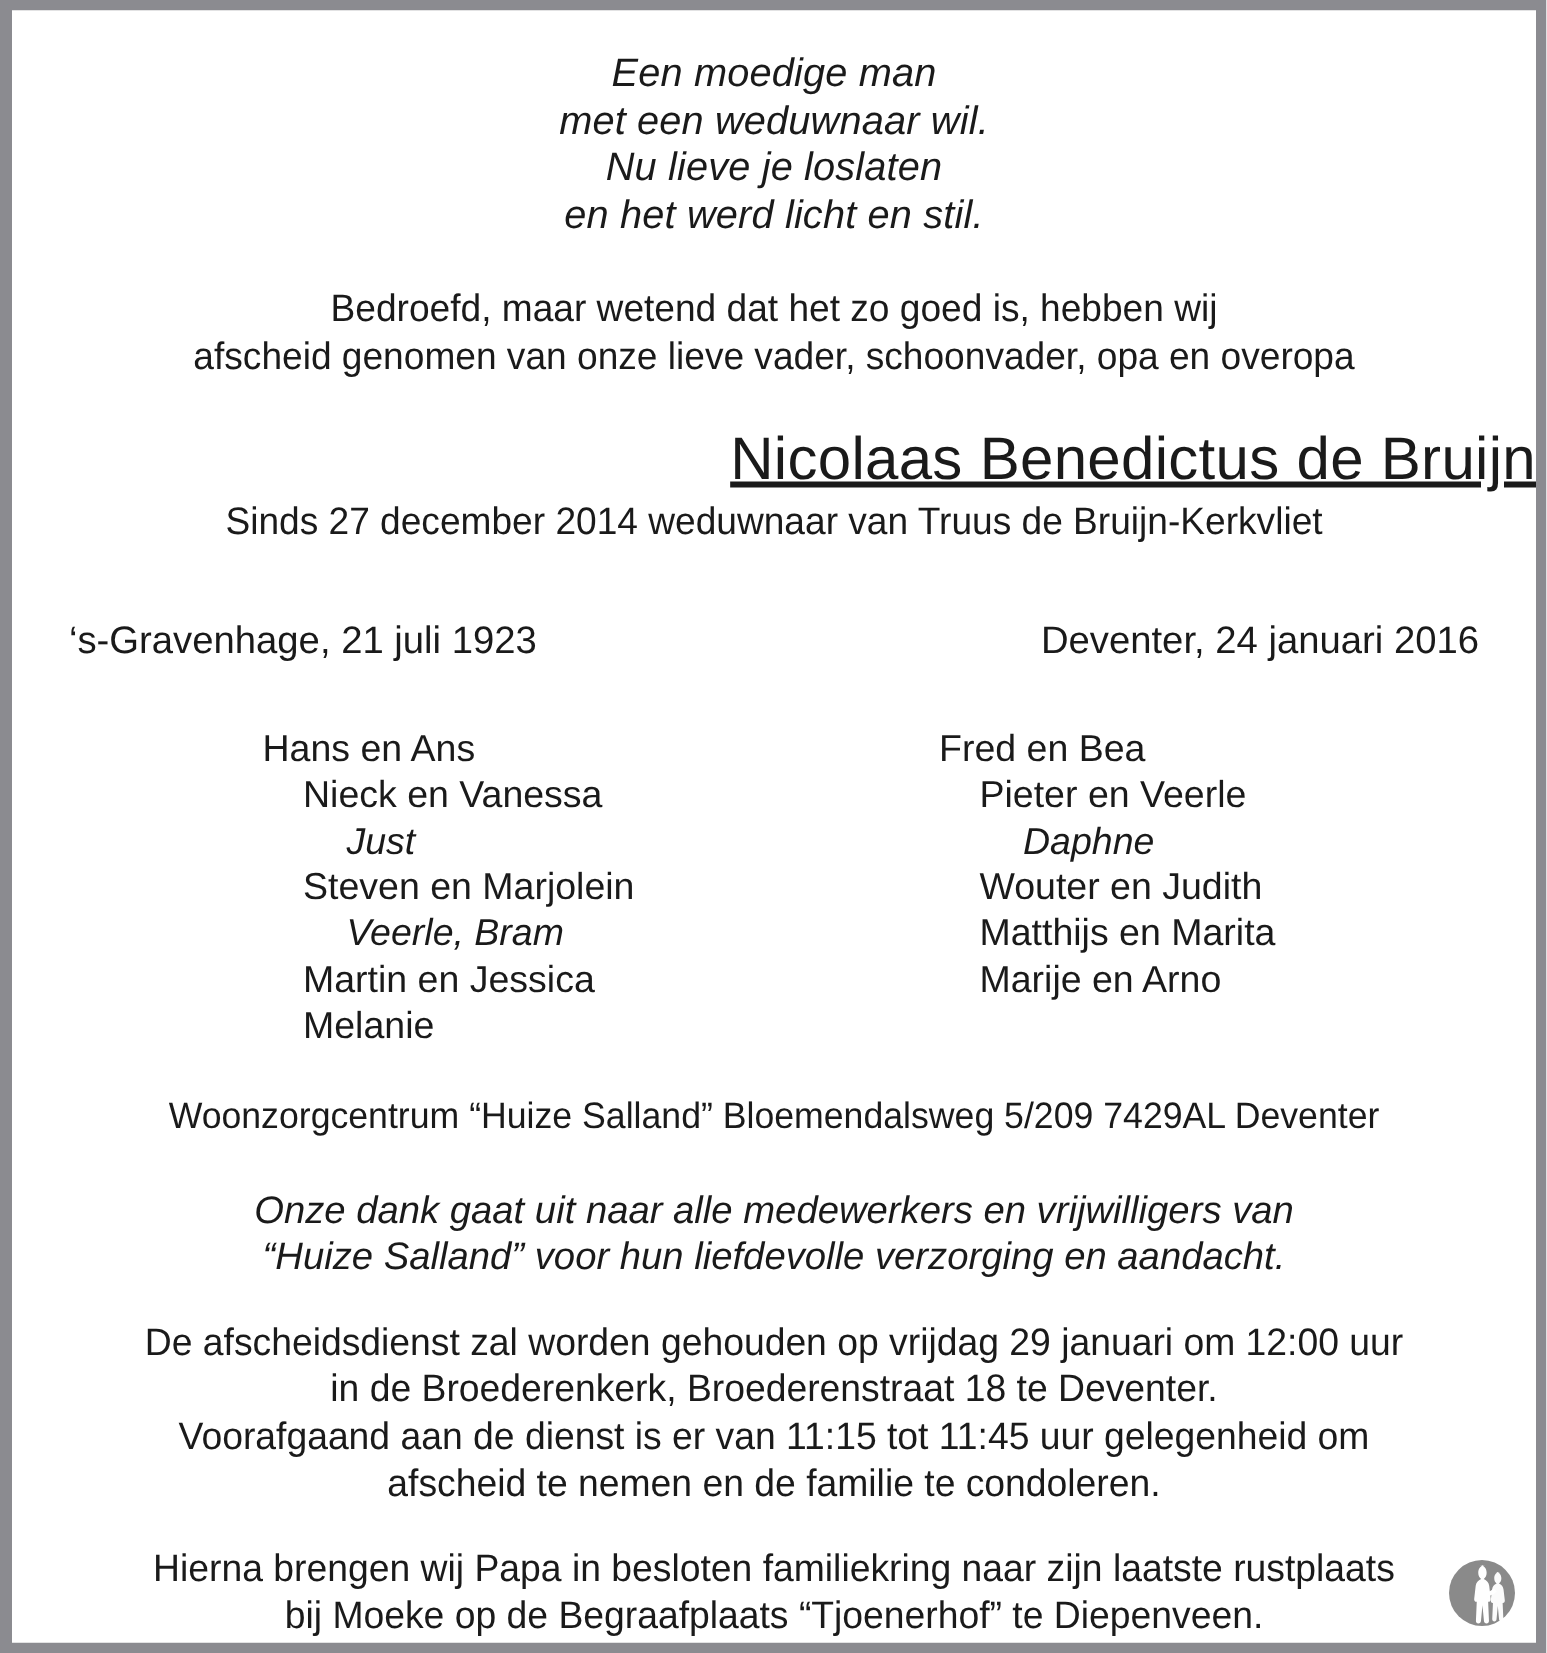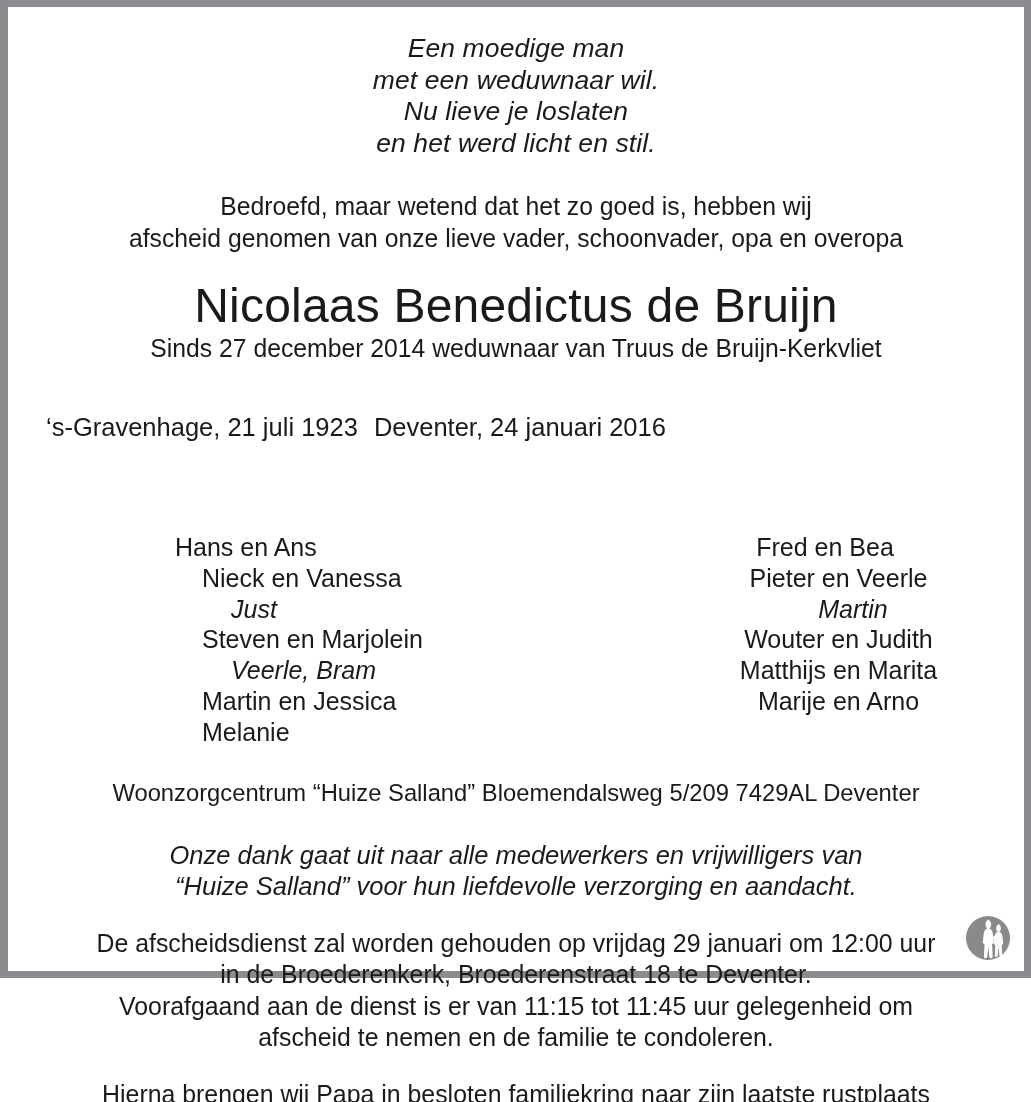--- a/index.html
+++ b/index.html
@@ -13,21 +13,21 @@
     height: 1102px;
     overflow: hidden;
     font-family: "Liberation Sans", sans-serif;
     color: #1a1a1a;
   }
 
   #card {
     position: relative;
     box-sizing: border-box;
     width: 1031px;
-    height: 978px;
+    height: 1102px;
     background: #ffffff;
     border-left: 8px solid #8b8b90;
     border-top: 7px solid #8b8b90;
     border-right: 7px solid #8b8b90;
     border-bottom: 7px solid #8b8b90;
   }
 
   #sheet {
     position: relative;
     box-sizing: border-box;
@@ -57,63 +57,64 @@
     line-height: 32px;
     text-align: center;
     transform: scaleX(0.97);
   }
   .intro div { white-space: nowrap; }
 
   
   .name {
     margin: 0;
     padding-top: 30px;
-    font-size: 48px;
+    font-size: 40px;
     line-height: 44px;
-    text-align: center;
+    text-align: right;
     white-space: nowrap;
     letter-spacing: 0.2px;
     font-weight: 400;
+    text-decoration: underline;
   }
 
   .widow {
     margin: 0;
     padding-top: 5px;
     font-size: 25.5px;
     line-height: 31px;
     text-align: center;
     white-space: nowrap;
     transform: scaleX(0.97);
   }
 
   
   .places {
     display: flex;
-    justify-content: flex-start;
+    justify-content: space-between;
     padding: 48px 38px 0 38px;
     font-size: 25.5px;
     line-height: 30px;
     gap: 16px;
   }
   .places span { white-space: nowrap; }
 
   
   .family {
     display: flex;
     padding-top: 42px;
   }
   .fam-col {
     width: 50%;
     font-size: 25px;
     line-height: 30.8px;
   }
   .fam-col.left  { padding-left: 167px; box-sizing: border-box; }
-  .fam-col.right { padding-left: 110px; box-sizing: border-box; text-align: center; }
+  .fam-col.right { padding-left: 110px; box-sizing: border-box; }
   .fam-col div { white-space: nowrap; }
-  .lvl0 { margin-left: 0px; margin-top: 48px; }
+  .lvl0 { margin-left: 0px; }
   .lvl1 { margin-left: 27px; }
   .lvl2 { margin-left: 56px; font-style: italic; }
 
   
   .address {
     margin: 0;
     padding-top: 30px;
     font-size: 24.5px;
     line-height: 30px;
     text-align: center;
@@ -195,21 +196,21 @@
         <div class="lvl1">Nieck en Vanessa</div>
         <div class="lvl2">Just</div>
         <div class="lvl1">Steven en Marjolein</div>
         <div class="lvl2">Veerle, Bram</div>
         <div class="lvl1">Martin en Jessica</div>
         <div class="lvl1">Melanie</div>
       </div>
       <div class="fam-col right">
         <div class="lvl0">Fred en Bea</div>
         <div class="lvl1">Pieter en Veerle</div>
-        <div class="lvl2">Martin</div>
+        <div class="lvl2">Daphne</div>
         <div class="lvl1">Wouter en Judith</div>
         <div class="lvl1">Matthijs en Marita</div>
         <div class="lvl1">Marije en Arno</div>
       </div>
     </div>
 
     <div class="address">Woonzorgcentrum “Huize Salland” Bloemendalsweg 5/209 7429AL Deventer</div>
 
     <div class="thanks">
       <div>Onze dank gaat uit naar alle medewerkers en vrijwilligers van</div>

